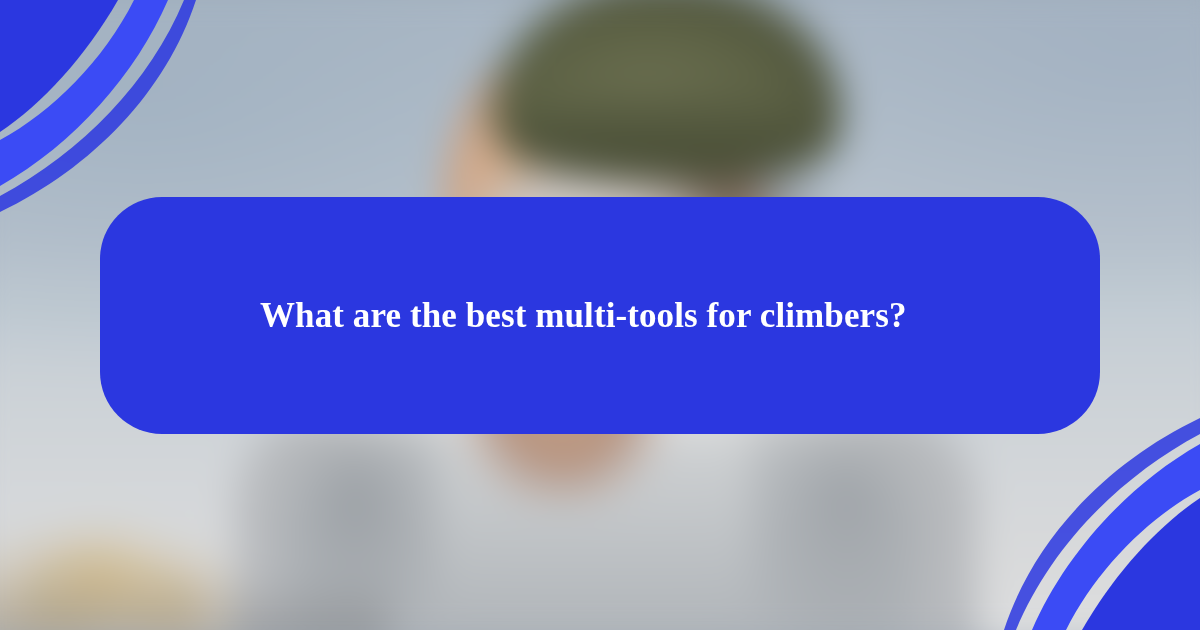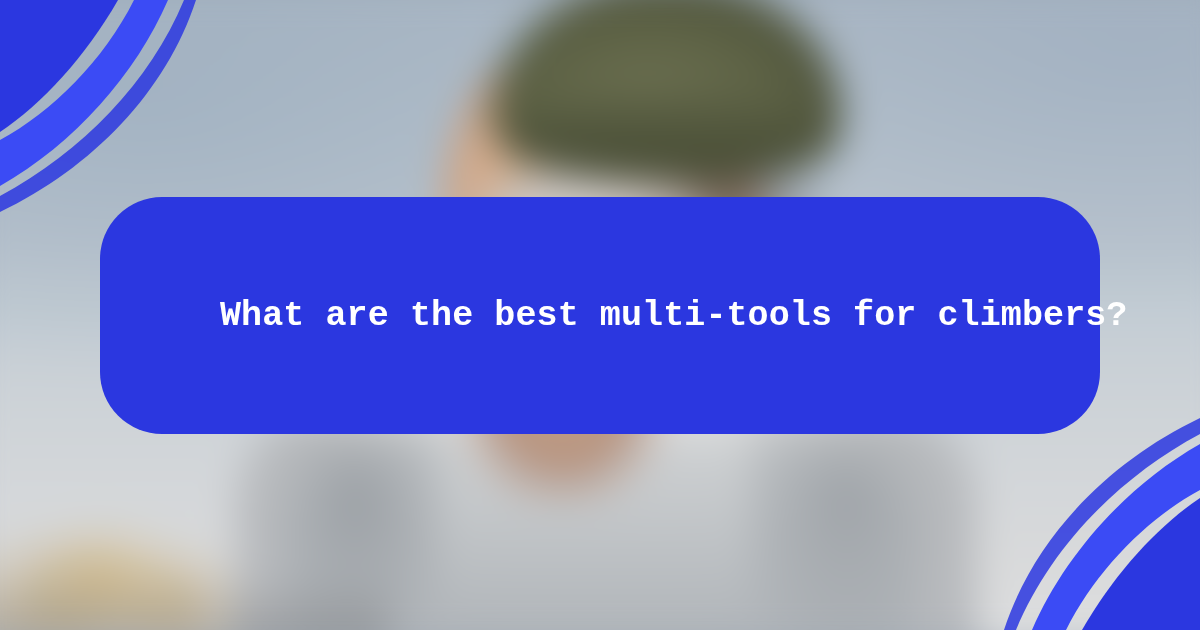--- a/index.html
+++ b/index.html
@@ -198,26 +198,27 @@
     position: absolute;
     left: 120px;
     right: 120px;
     top: 0;
     bottom: 0;
     display: flex;
     align-items: center;
   }
   .card-title {
     color: #ffffff;
-    font-family: Liberation Mono, monospace;
+    font-family: Liberation Serif, serif;
     font-size: 35px;
     font-weight: 600;
     letter-spacing: 0.1px;
     line-height: 1.2;
     white-space: nowrap;
+    margin-left: 40px;
   }
 </style>
 </head>
 <body>
 
 <div class="canvas">
 
   <div class="photo">
     <div class="photo-sky"></div>
     <div class="photo-vign"></div>

